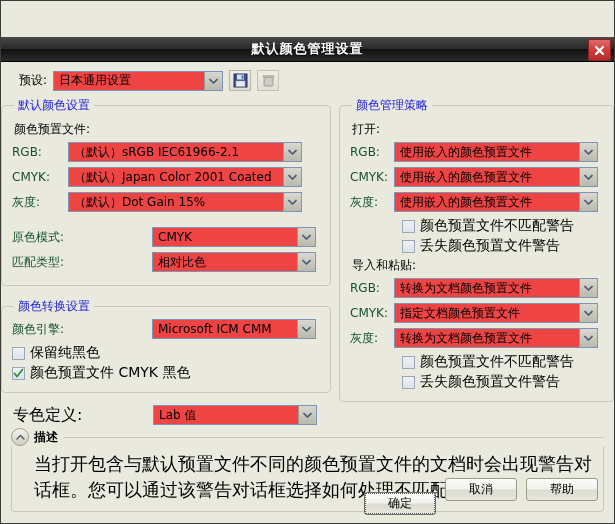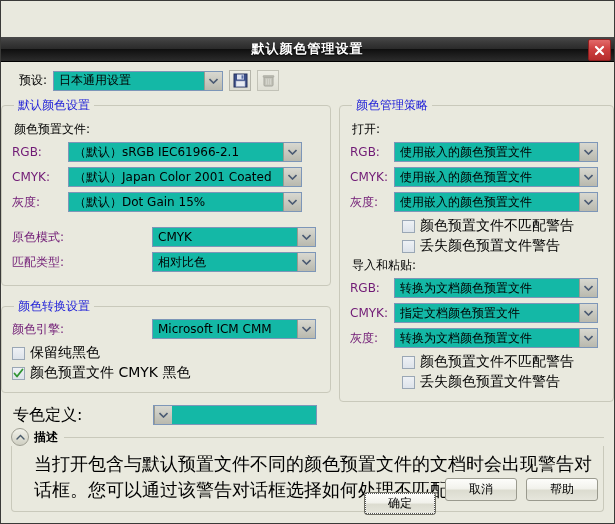--- a/index.html
+++ b/index.html
@@ -68,21 +68,21 @@
   .preset-label {
     font-size: 12px;
     color: #000;
     margin-right: 6px;
   }
   .combo {
     position: relative;
     display: inline-flex;
     align-items: center;
     height: 20px;
-    background: #14b8a6;
+    background: #ef4444;
     border: 1px solid #7d96b8;
     box-sizing: border-box;
   }
   .combo .cval {
     flex: 1 1 auto;
     font-size: 12px;
     color: #000;
     padding-left: 5px;
     white-space: nowrap;
     overflow: hidden;
@@ -142,21 +142,21 @@
     color: #000;
     margin: 3px 0 4px 2px;
   }
   .field-row {
     display: flex;
     align-items: center;
     margin-bottom: 5px;
   }
   .field-row .flabel {
     font-size: 12px;
-    color: #701a75;
+    color: #14532d;
     white-space: nowrap;
   }
   
   .col-left .lw { width: 56px; flex: 0 0 56px; }
   .col-left .lw2 { width: 140px; flex: 0 0 140px; }
   .col-left .cbw { width: 164px; flex: 0 0 164px; }
   .col-left .cbw-wide { width: 234px; flex: 0 0 234px; }
 
   
   .col-right .lw { width: 44px; flex: 0 0 44px; }
@@ -429,20 +429,21 @@
                 <path d="M1.5,5.5 L4,8.5 L9.5,1.5" fill="none" stroke="#2f9431" stroke-width="1.8" stroke-linecap="round" stroke-linejoin="round"></path>
               </svg>
             </span>
             <span>颜色预置文件 CMYK 黑色</span>
           </div>
         </fieldset>
 
         <div class="spot-row">
           <span class="flabel lw2" style="margin-left:10px;">专色定义:</span>
           <div class="combo cbw">
+            <span class="cval">Lab 值</span>
             <span class="arrow">
               <svg width="9" height="6" viewBox="0 0 9 6">
                   <path d="M0.5,1 L4.5,5 L8.5,1" fill="none" stroke="#4a5a72" stroke-width="1.6"></path>
                 </svg>
             </span>
           </div>
         </div>
       </div>
 
       <div class="col-right">

